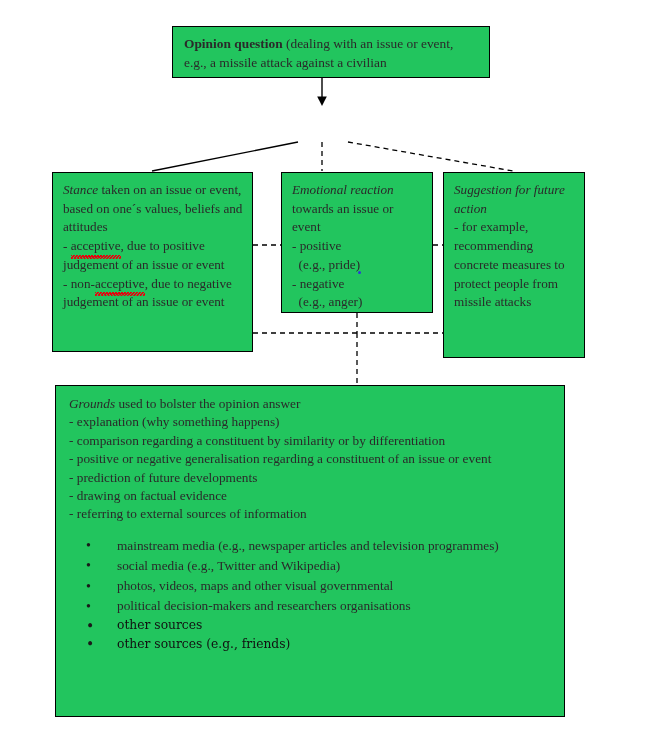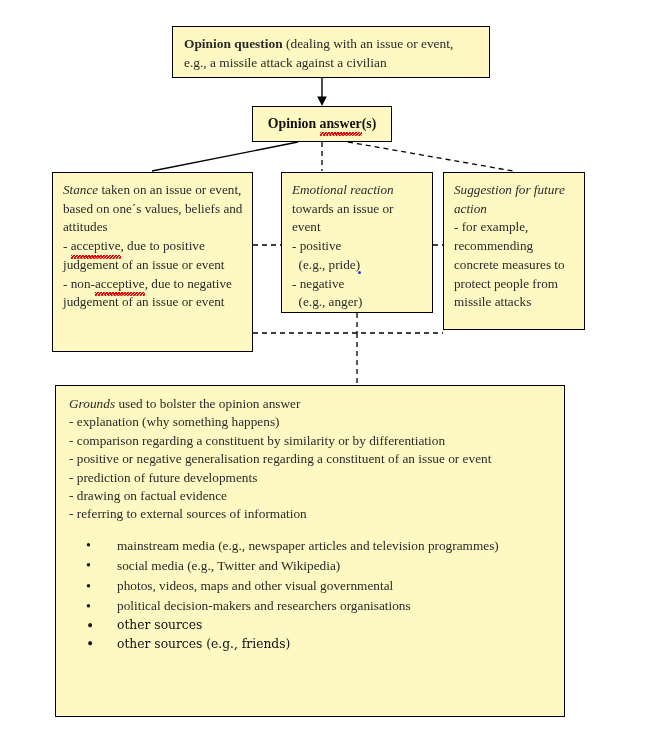--- a/index.html
+++ b/index.html
@@ -28,21 +28,21 @@
     left: 0; top: 0;
     width: 647px;
     height: 733px;
     pointer-events: none;
   }
 
   .box {
     position: absolute;
     box-sizing: border-box;
     border: 1.4px solid #000000;
-    background: #fef9c3;
+    background: #22c55e;
     line-height: 1.30;
     font-size: 13.2px;
     color: #2a2a2a;
   }
 
   
   #box-question {
     left: 172px; top: 26px;
     width: 318px; height: 52px;
     padding: 7px 10px 0 11px;
@@ -67,21 +67,21 @@
     line-height: 1.42;
   }
   #box-emotional {
     left: 281px; top: 172px;
     width: 152px; height: 141px;
     padding: 8px 9px 0 10px;
     line-height: 1.42;
   }
   #box-suggestion {
     left: 443px; top: 172px;
-    width: 142px; height: 158px;
+    width: 142px; height: 186px;
     padding: 8px 9px 0 10px;
     line-height: 1.42;
   }
   #box-grounds {
     left: 55px; top: 385px;
     width: 510px; height: 332px;
     padding: 9px 10px 0 13px;
     line-height: 1.385;
     font-size: 13.3px;
   }
@@ -185,23 +185,20 @@
 
     <line x1="357" y1="313" x2="357" y2="333" stroke="#000" stroke-width="1.3" stroke-dasharray="5,4"></line>
 
     <line x1="357" y1="333" x2="357" y2="385" stroke="#000" stroke-width="1.3" stroke-dasharray="5,4"></line>
   </svg>
 
   <div class="box" id="box-question">
     <span class="bold">Opinion question</span><span> (dealing with an issue or event, e.g., a missile attack against a civilian</span>
   </div>
 
-  <div class="box" id="box-answer">
-    <span><span>Opinion </span><span class="sq">answer</span><span>(s)</span></span>
-  </div>
 
   <div class="box" id="box-stance">
     <span class="ital">Stance</span><span> taken on an issue or event, based on one´s values, beliefs and attitudes</span><br>
     <span>- </span><span class="sq">acceptive</span><span>, due to positive judgement of an issue or event</span><br>
     <span>- </span><span>non-</span><span class="sq">acceptive</span><span>, due to negative judgement of an issue or event</span>
   </div>
 
   <div class="box" id="box-emotional">
     <span class="ital">Emotional reaction</span><span> towards an issue or event</span><br>
     <span class="line"><span>- </span><span>positive</span></span>

